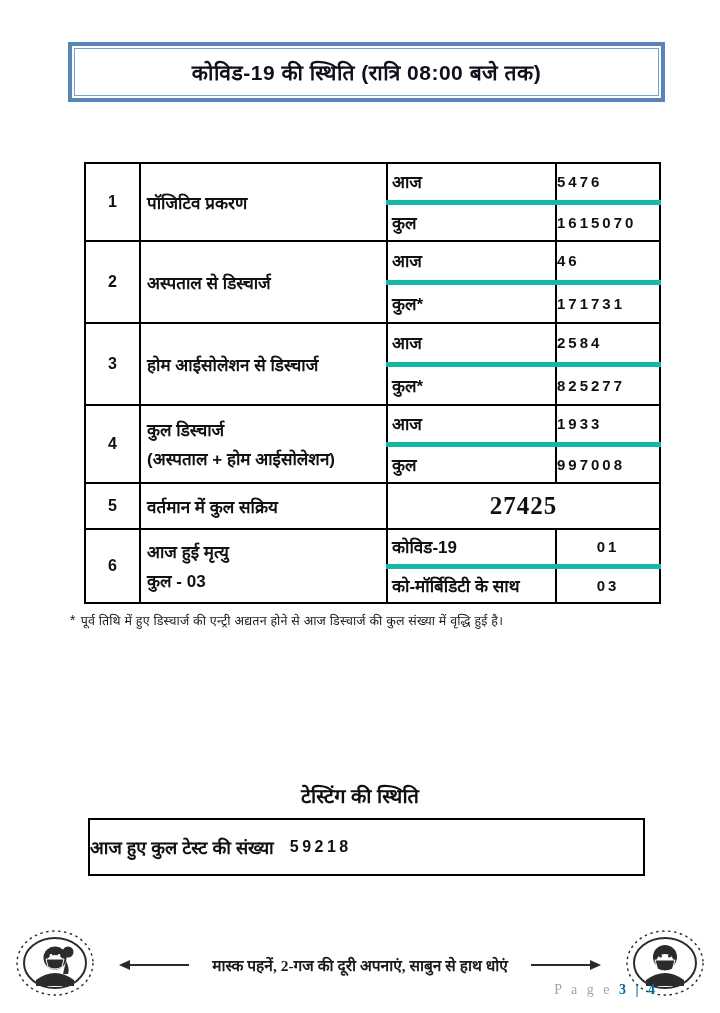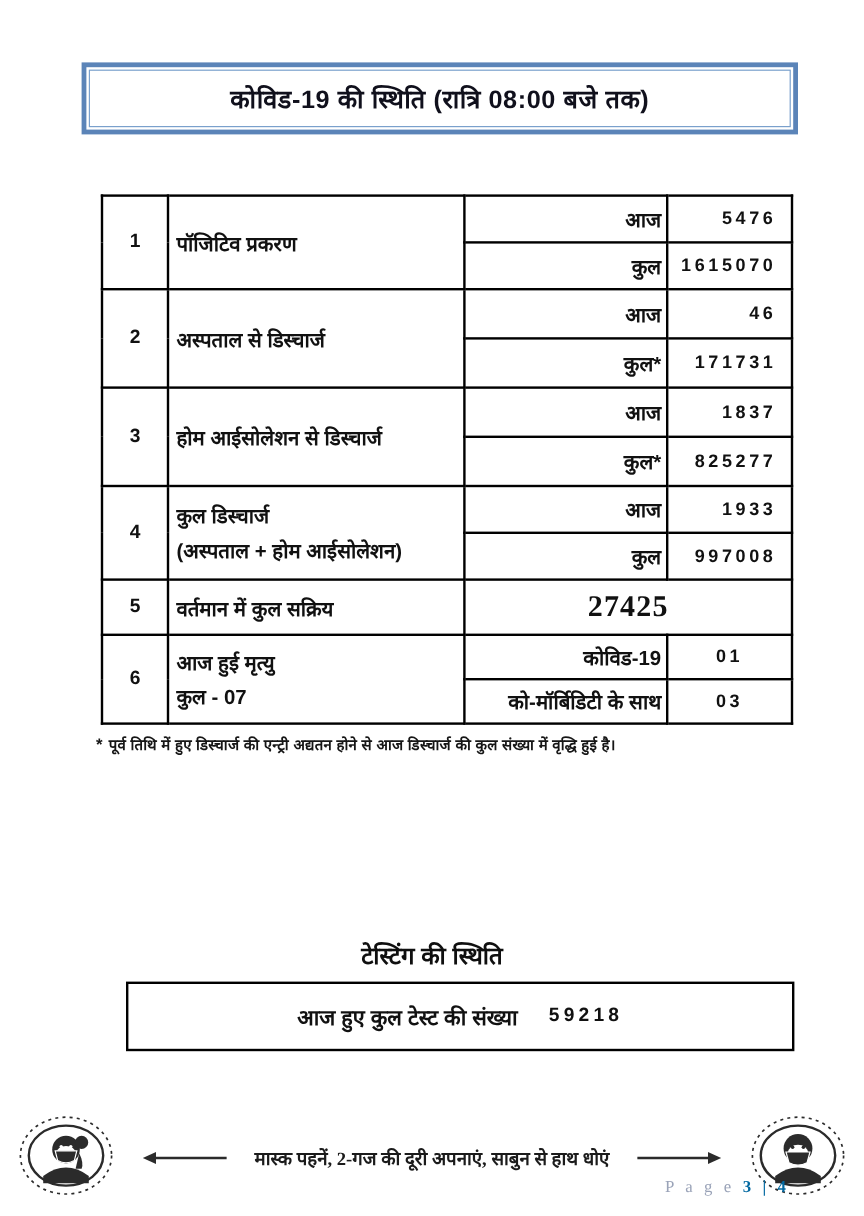--- a/index.html
+++ b/index.html
@@ -7,91 +7,91 @@
   .page {
     position: relative;
     width: 720px; height: 1013px;
     background: #ffffff;
     overflow: hidden;
     color: #111111;
   }
 
   
   .title-box {
-    position: absolute; left: 68px; top: 52px; width: 597px; height: 60px;
+    position: absolute; left: 68px; top: 42px; width: 597px; height: 60px;
     border: 4px solid #5b84b8;
     padding: 2px;
   }
   .title-box-inner {
     width: 100%; height: 100%;
     border: 1.5px solid #7aa0cc;
     display: flex; align-items: center; justify-content: center;
   }
   .title-text {
     font-weight: bold; font-size: 21px; color: #10101c; letter-spacing: 0.5px;
   }
 
   
   table.covid-table {
     position: absolute; left: 84px; top: 162px;
     border-collapse: collapse; table-layout: fixed;
     width: 575px;
   }
   table.covid-table { border: 2.5px solid #000; }
   .covid-table td { border: 2px solid #000; vertical-align: middle; }
-  .covid-table tr.sub td { border-top: 1px solid #14b8a6; }
+  .covid-table tr.sub td { border-top: 5px solid #14b8a6; }
   .col-num   { width: 55px; }
   .col-label { width: 247px; }
   .col-key   { width: 169px; }
   .col-val   { width: 104px; }
 
   .c-num { text-align: center; font-weight: bold; font-size: 16px; }
   .c-label { font-weight: bold; font-size: 17px; padding: 2px 6px; }
   .c-label .line2 { margin-top: 6px; }
-  .c-key { text-align: right; font-weight: bold; font-size: 17px; padding: 2px 4px; }
+  .c-key { text-align: left; font-weight: bold; font-size: 17px; padding: 2px 4px; }
   .c-val {
-    text-align: right; font-weight: bold; font-size: 15px;
+    font-weight: bold; font-size: 15px;
     letter-spacing: 3px; padding-right: 12px;
     font-family: "Liberation Sans", "DejaVu Sans", sans-serif;
   }
   .c-val.center { text-align: center; padding-right: 0; }
   .c-merged {
     text-align: center;
     font-family: "Liberation Serif", "DejaVu Serif", serif;
     font-weight: bold; font-size: 25px; letter-spacing: 1px;
   }
   tr.h38 { height: 39px; }
   tr.h41 { height: 41px; }
   tr.h45 { height: 46px; }
   tr.h36 { height: 37px; }
 
   
   .footnote {
-    position: absolute; left: 80px; top: 612px; width: 600px;
-    font-weight: bold; font-size: 12.5px; color: #161616; letter-spacing: 0.2px;
+    position: absolute; left: 70px; top: 612px; width: 600px;
+    font-weight: normal; font-size: 12.5px; color: #161616; letter-spacing: 0.2px;
   }
   .footnote .star { font-size: 14px; vertical-align: top; margin-right: 5px; }
 
   
   .district-note {
     position: absolute; left: 78px; top: 670px; width: 575px;
     font-weight: bold; font-size: 16.5px; color: #101010;
   }
 
   
   .testing-heading {
     position: absolute; left: 0; top: 738px; width: 720px;
     text-align: center; font-weight: bold; font-size: 20px; color: #0f0f0f; margin-top: 44px;
   }
 
   
   .test-box {
-    position: absolute; left: 105px; top: 818px; width: 557px; height: 58px;
+    position: absolute; left: 88px; top: 818px; width: 557px; height: 58px;
     border: 2px solid #000;
-    display: flex; align-items: center; justify-content: center; gap: 26px;
+    display: flex; align-items: center; justify-content: flex-start; gap: 16px;
   }
   .test-box .label { font-weight: bold; font-size: 18px; }
   .test-box .value { font-weight: bold; font-size: 16px; letter-spacing: 3.5px; }
 
   
   .banner {
     position: absolute; left: 0; top: 930px; width: 720px; height: 70px;
     display: flex; align-items: center; justify-content: center; gap: 23px;
   }
   .mask-icon { flex: 0 0 auto; }
@@ -149,21 +149,21 @@
     </tr>
     <tr class="h41 sub">
       <td class="c-key">कुल*</td>
       <td class="c-val">171731</td>
     </tr>
 
     <tr class="h41 main">
       <td class="c-num" rowspan="2">3</td>
       <td class="c-label" rowspan="2">होम आईसोलेशन से डिस्चार्ज</td>
       <td class="c-key">आज</td>
-      <td class="c-val">1837</td>
+      <td class="c-val">2584</td>
     </tr>
     <tr class="h41 sub">
       <td class="c-key">कुल*</td>
       <td class="c-val">825277</td>
     </tr>
 
     <tr class="h38 main">
       <td class="c-num" rowspan="2">4</td>
       <td class="c-label" rowspan="2">
         <div>कुल डिस्चार्ज</div>
@@ -180,21 +180,21 @@
     <tr class="h45 main">
       <td class="c-num">5</td>
       <td class="c-label">वर्तमान में कुल सक्रिय</td>
       <td class="c-merged" colspan="2">27425</td>
     </tr>
 
     <tr class="h36 main">
       <td class="c-num" rowspan="2">6</td>
       <td class="c-label" rowspan="2">
         <div>आज हुई मृत्यु</div>
-        <div class="line2">कुल - 07</div>
+        <div class="line2">कुल - 03</div>
       </td>
       <td class="c-key">कोविड-19</td>
       <td class="c-val center">01</td>
     </tr>
     <tr class="h36 sub">
       <td class="c-key">को-मॉर्बिडिटी के साथ</td>
       <td class="c-val center">03</td>
     </tr>
   </tbody>
     </table>

